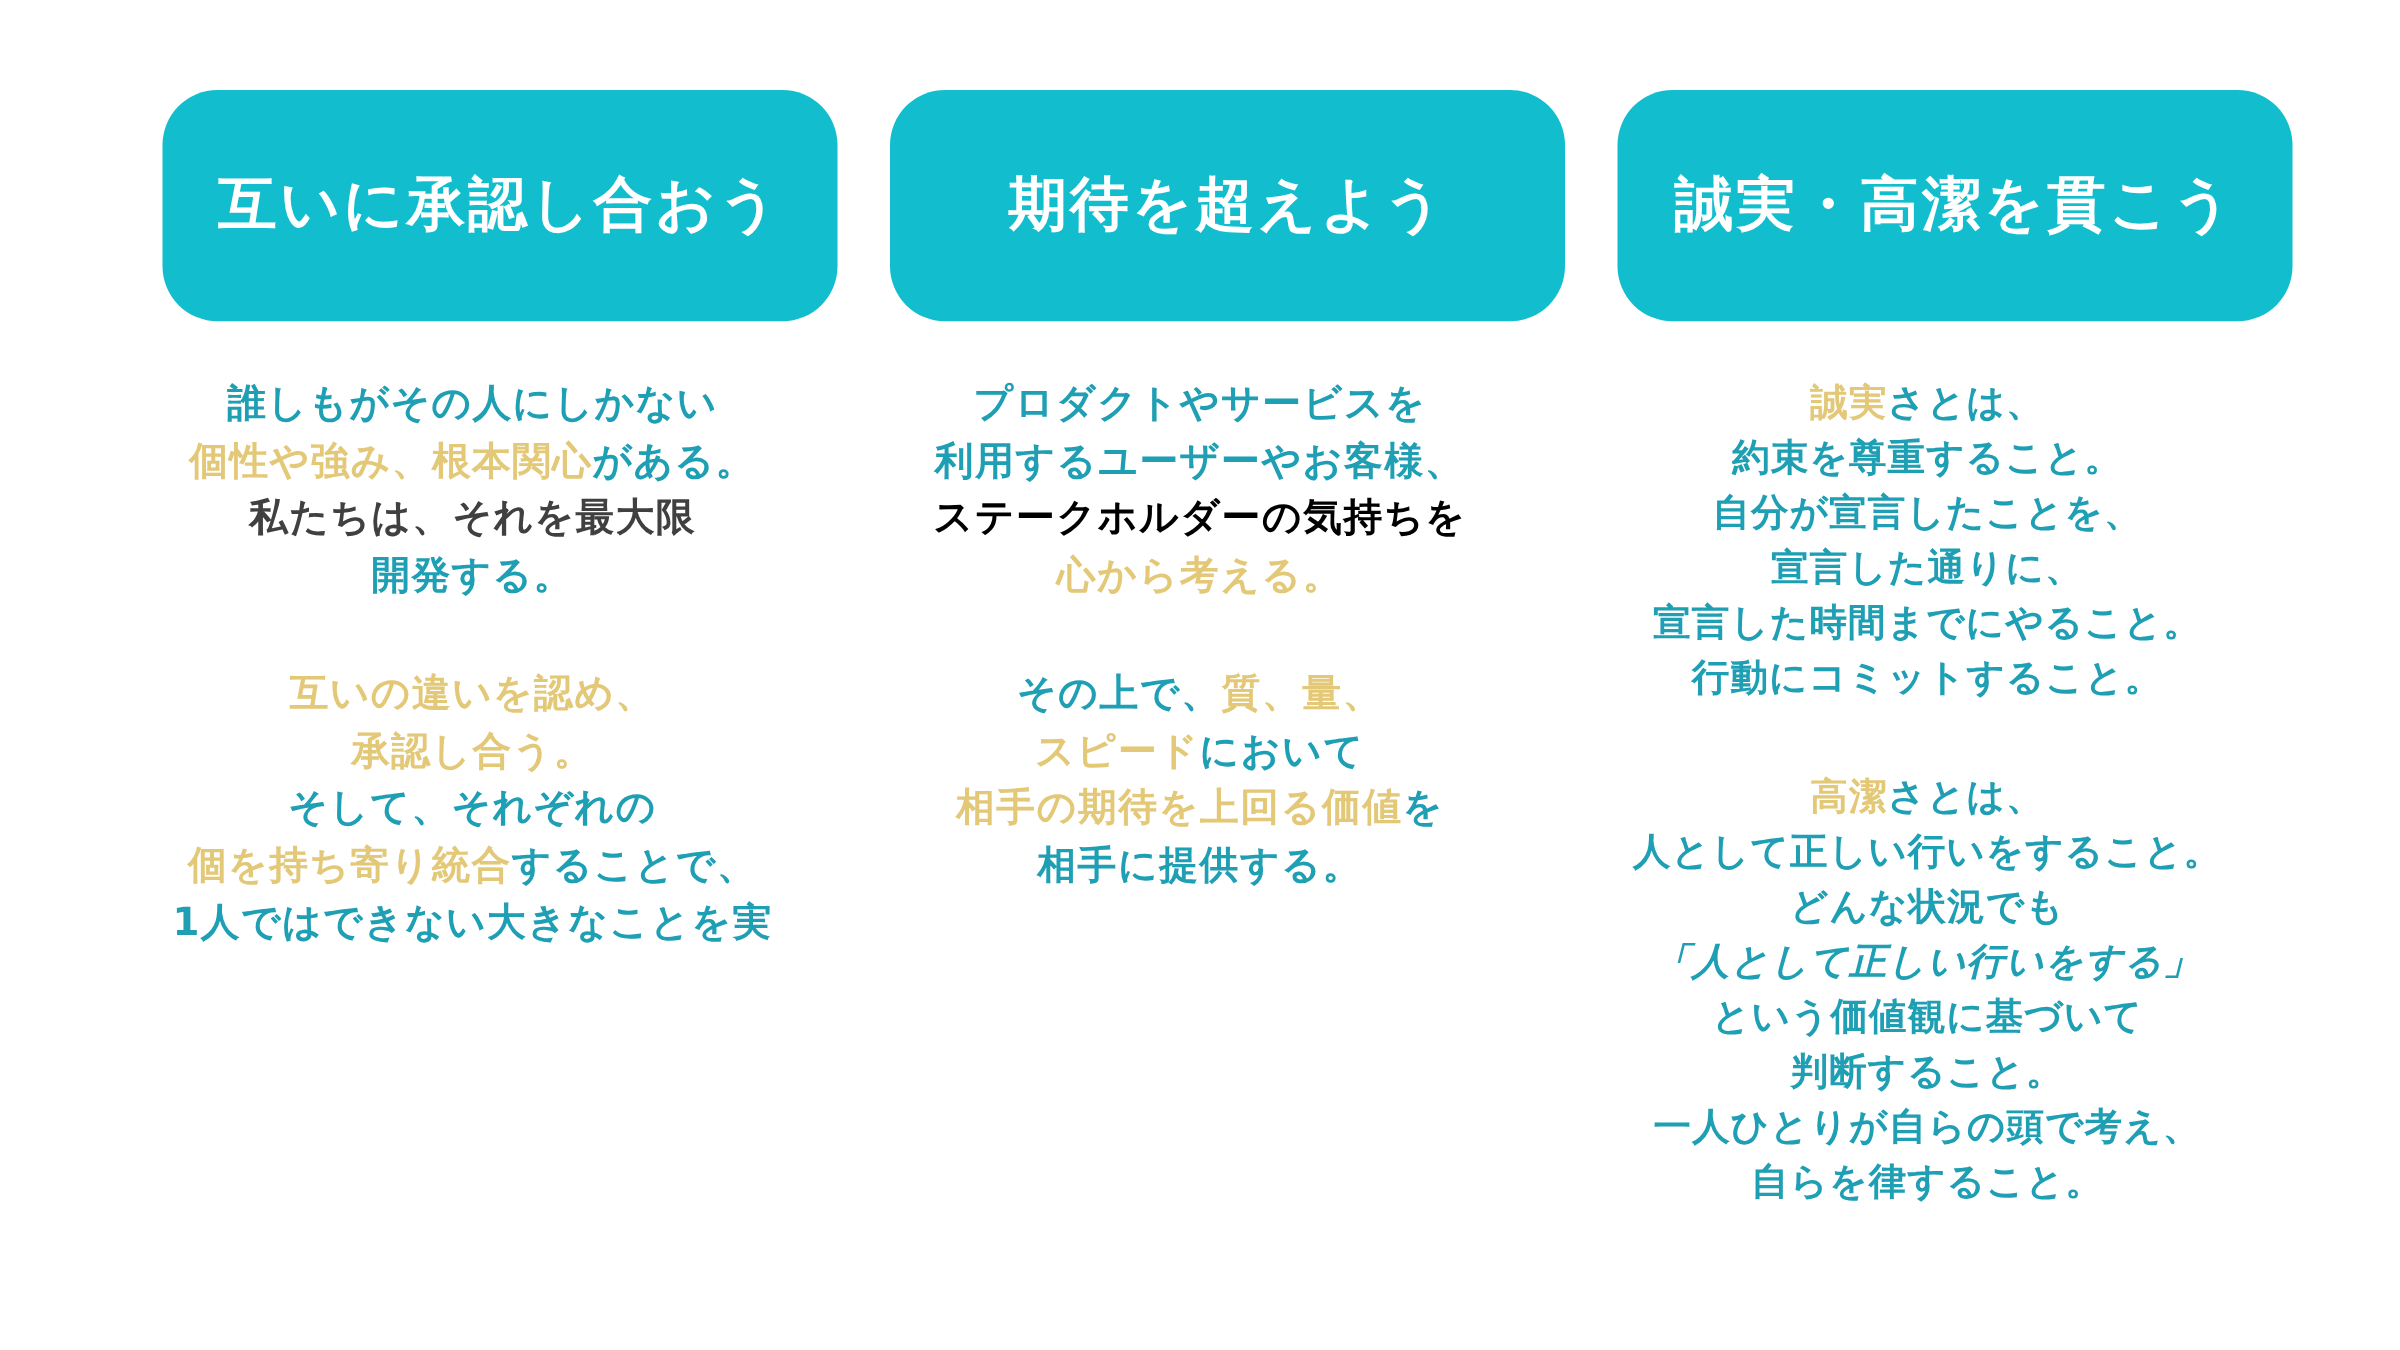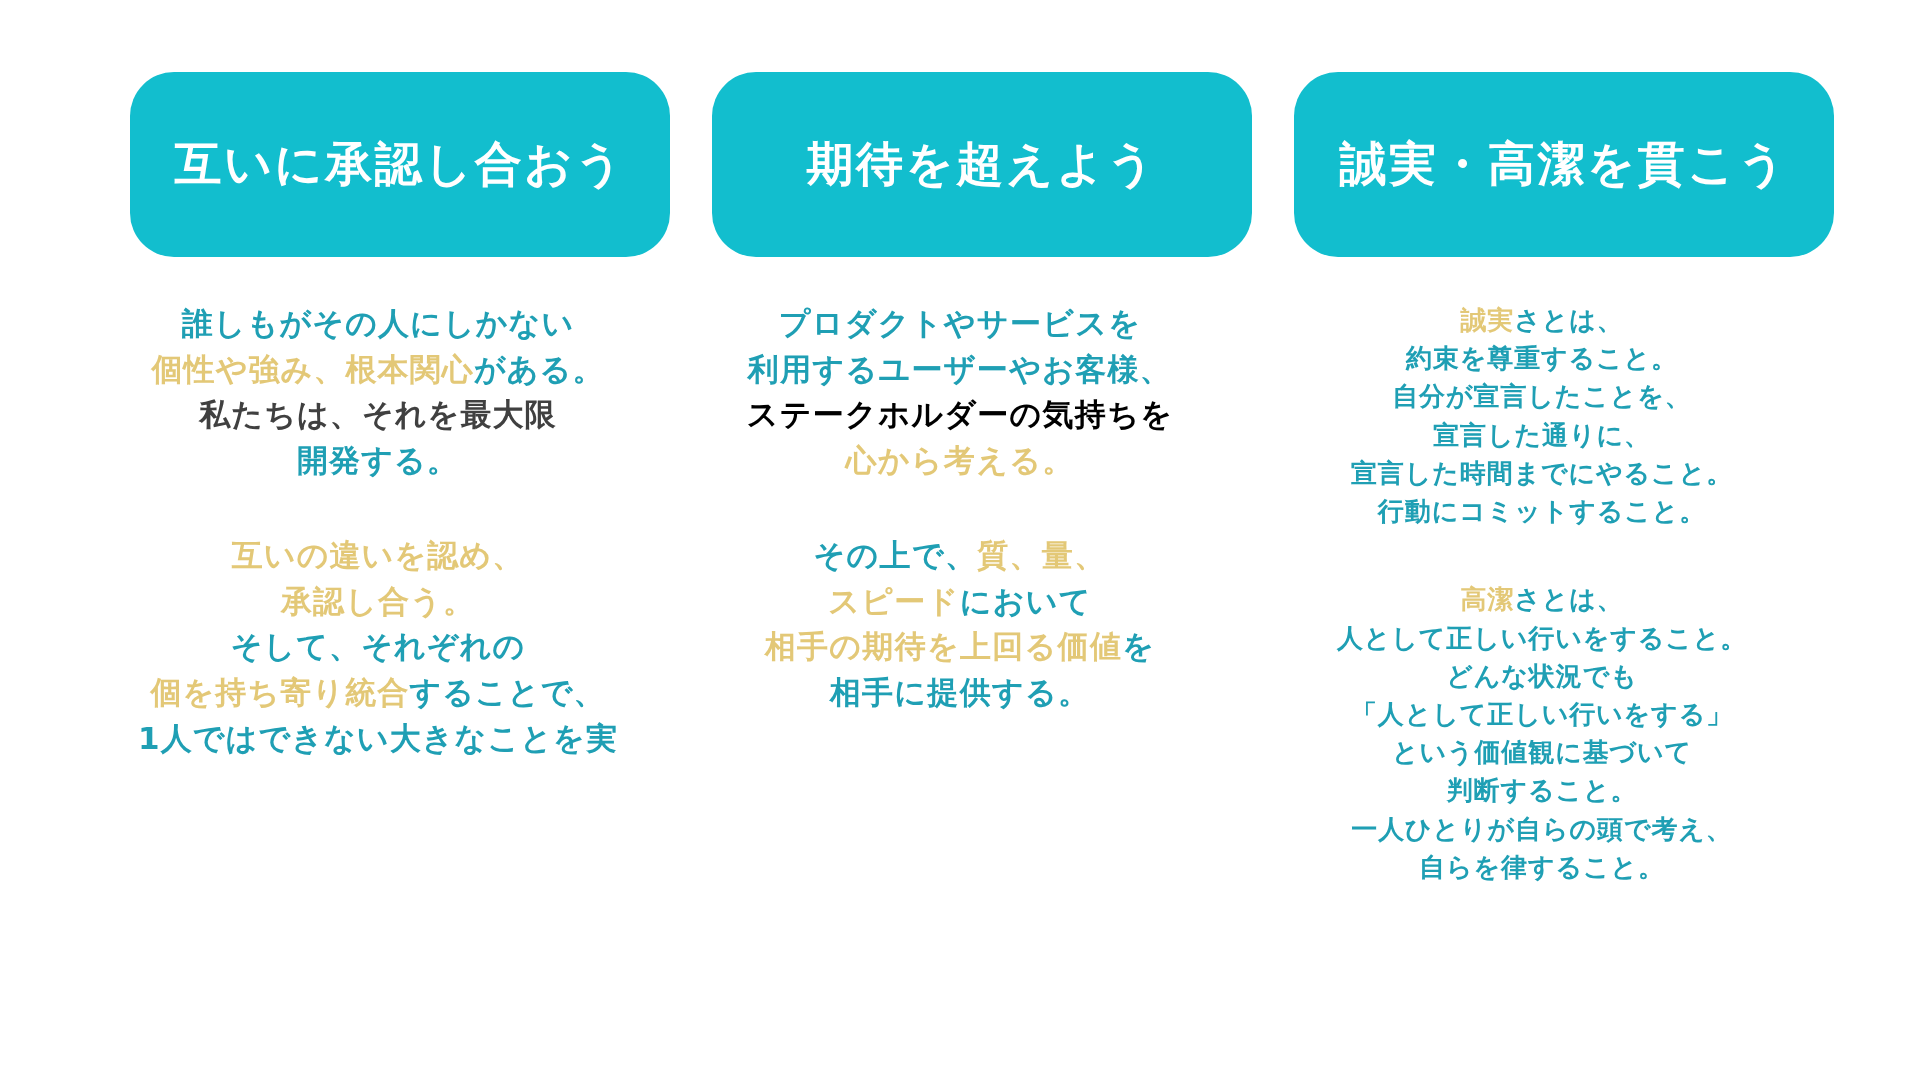--- a/index.html
+++ b/index.html
@@ -86,21 +86,21 @@
     font-weight: 700;
     line-height: 1.47;
     letter-spacing: 1.3px;
     white-space: nowrap;
   }
 
   .t-teal  { color: #1F9FB4; }
   .t-gold  { color: #E3C877; }
 
   
-  .col-3 .line { font-size: 26px; letter-spacing: 0.9px; }
+  .col-3 .line { font-size: 30px; letter-spacing: 0.9px; }
   .col-1 .line { letter-spacing: 1.1px; }
 </style>
 </head>
 <body>
 
 <div class="slide" style="background: rgb(255, 255, 255);">
   <div class="columns">
 
     <div class="column col-1">
       <div class="pill" style="background: rgb(18, 190, 206);">
@@ -206,21 +206,21 @@
           <span class="line">
             <span class="t-gold" style="color: rgb(227, 200, 119);">高潔</span><span class="t-teal" style="color: rgb(31, 159, 180);">さとは、</span>
           </span>
           <span class="line">
             <span class="t-teal" style="color: rgb(31, 159, 180);">人として正しい行いをすること。</span>
           </span>
           <span class="line">
             <span class="t-teal" style="color: rgb(31, 159, 180);">どんな状況でも</span>
           </span>
           <span class="line">
-            <span class="t-teal" style="color: rgb(31, 159, 180);">「人として正しい行いをする」</span>
+            <span class="t-teal" style="color: rgb(31, 159, 180); font-style: italic;">「人として正しい行いをする」</span>
           </span>
           <span class="line">
             <span class="t-teal" style="color: rgb(31, 159, 180);">という価値観に基づいて</span>
           </span>
           <span class="line">
             <span class="t-teal" style="color: rgb(31, 159, 180);">判断すること。</span>
           </span>
           <span class="line">
             <span class="t-teal" style="color: rgb(31, 159, 180);">一人ひとりが自らの頭で考え、</span>
           </span>

